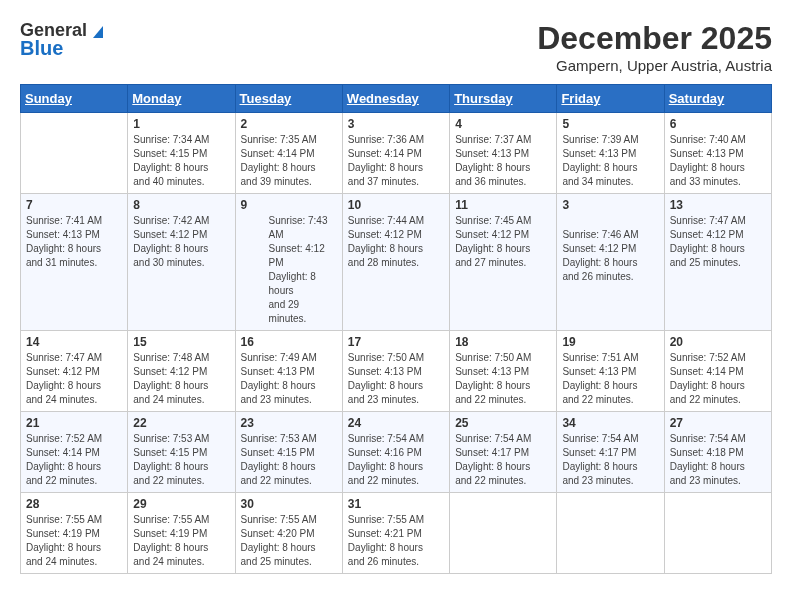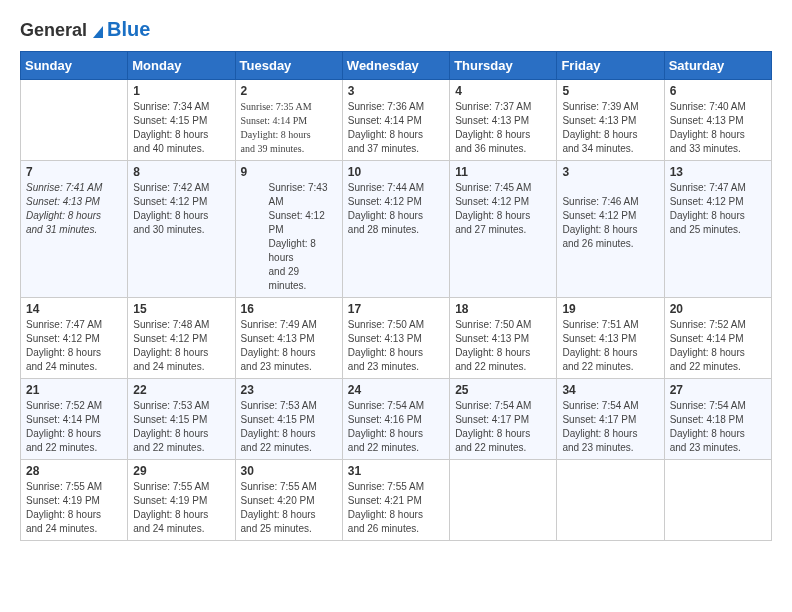--- a/index.html
+++ b/index.html
@@ -11,22 +11,22 @@
       padding: 20px;
     }
     .header-area {
       display: flex;
       justify-content: space-between;
       align-items: flex-start;
       margin-bottom: 10px;
     }
     .logo {
       display: flex;
-      flex-direction: row;
-      align-items: flex-end;
+      flex-direction: column;
+      align-items: flex-start;
     }
     .logo-line {
       display: flex;
       align-items: center;
     }
     .title-area {
       text-align: right;
     }
     .month-title {
       font-size: 32px;
@@ -68,35 +68,39 @@
     .day-info {
       font-size: 10px;
       color: #444;
       line-height: 1.4;
     }
     .empty-cell {
       background: #f9f9f9;
     }
     tr:nth-child(even) td { background: #f5f8ff; }
     tr:nth-child(odd) td { background: #fff; }
-    tr:first-child th { background: #2a6fc4; }
+    tr:first-child th { background: #2a6fc4; text-decoration: underline; }
   </style>
 </head>
 <body>
 
 <div class="header-area">
   <div class="logo">
     <div class="logo-line">
       <span style="font-size:18px;font-weight:bold;color:#333;">General</span>
       <svg width="18" height="18" viewBox="0 0 18 18" style="margin-left:2px;">
         <polygon points="4,16 14,16 14,4" fill="#1a6fc4"></polygon>
       </svg>
     </div>
     <span style="font-size:20px;font-weight:bold;color:#1a6fc4;margin-top:-4px;">Blue</span>
   </div>
+  <div class="title-area">
+    <div class="month-title">December 2025</div>
+    <div class="location-title">Gampern, Upper Austria, Austria</div>
+  </div>
 </div>
 
 <table class="calendar">
   <thead>
     <tr>
     <th>Sunday</th>
         <th>Monday</th>
         <th>Tuesday</th>
         <th>Wednesday</th>
         <th>Thursday</th>
@@ -109,21 +113,21 @@
         <td class="empty-cell"></td>
         <td>
           <span class="day-num">1</span>
           <div class="day-info" style="white-space: pre-line;">Sunrise: 7:34 AM
 Sunset: 4:15 PM
 Daylight: 8 hours
 and 40 minutes.</div>
         </td>
         <td>
           <span class="day-num">2</span>
-          <div class="day-info" style="white-space: pre-line; font-family: Liberation Serif, serif;">Sunrise: 7:35 AM
+          <div class="day-info" style="white-space: pre-line;">Sunrise: 7:35 AM
 Sunset: 4:14 PM
 Daylight: 8 hours
 and 39 minutes.</div>
         </td>
         <td>
           <span class="day-num">3</span>
           <div class="day-info" style="white-space: pre-line;">Sunrise: 7:36 AM
 Sunset: 4:14 PM
 Daylight: 8 hours
 and 37 minutes.</div>
@@ -146,21 +150,21 @@
           <span class="day-num">6</span>
           <div class="day-info" style="white-space: pre-line;">Sunrise: 7:40 AM
 Sunset: 4:13 PM
 Daylight: 8 hours
 and 33 minutes.</div>
         </td>
       </tr>
       <tr>
         <td>
           <span class="day-num">7</span>
-          <div class="day-info" style="white-space: pre-line; font-style: italic;">Sunrise: 7:41 AM
+          <div class="day-info" style="white-space: pre-line;">Sunrise: 7:41 AM
 Sunset: 4:13 PM
 Daylight: 8 hours
 and 31 minutes.</div>
         </td>
         <td>
           <span class="day-num">8</span>
           <div class="day-info" style="white-space: pre-line;">Sunrise: 7:42 AM
 Sunset: 4:12 PM
 Daylight: 8 hours
 and 30 minutes.</div>

